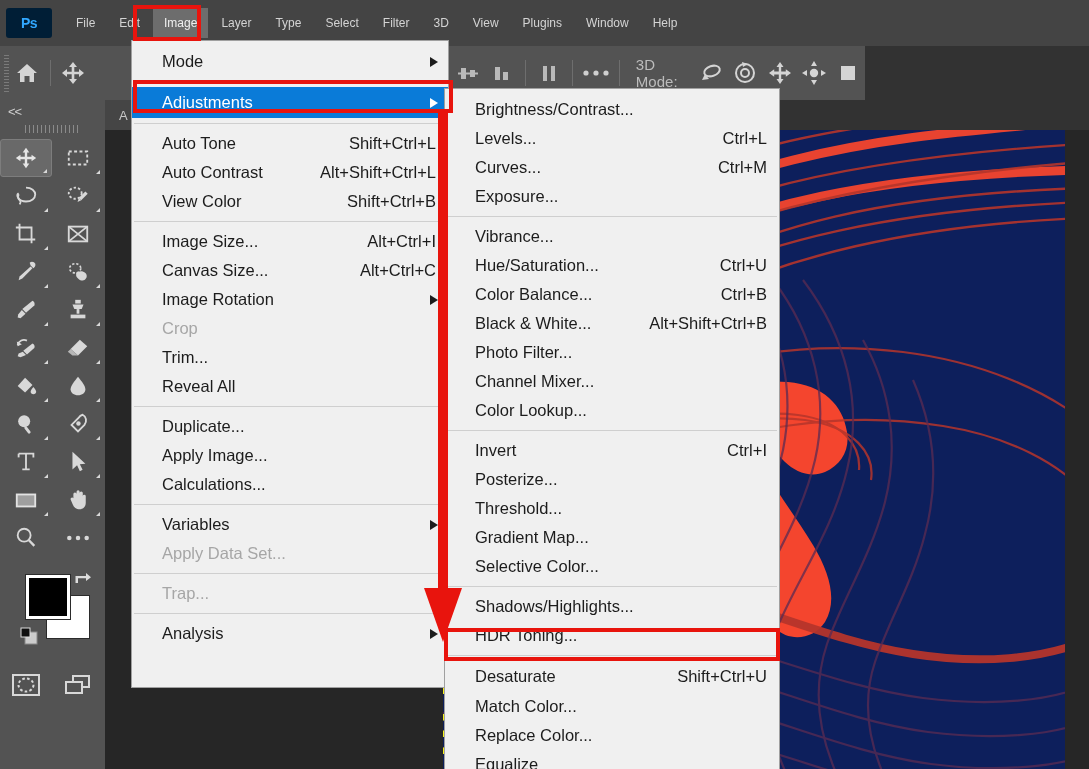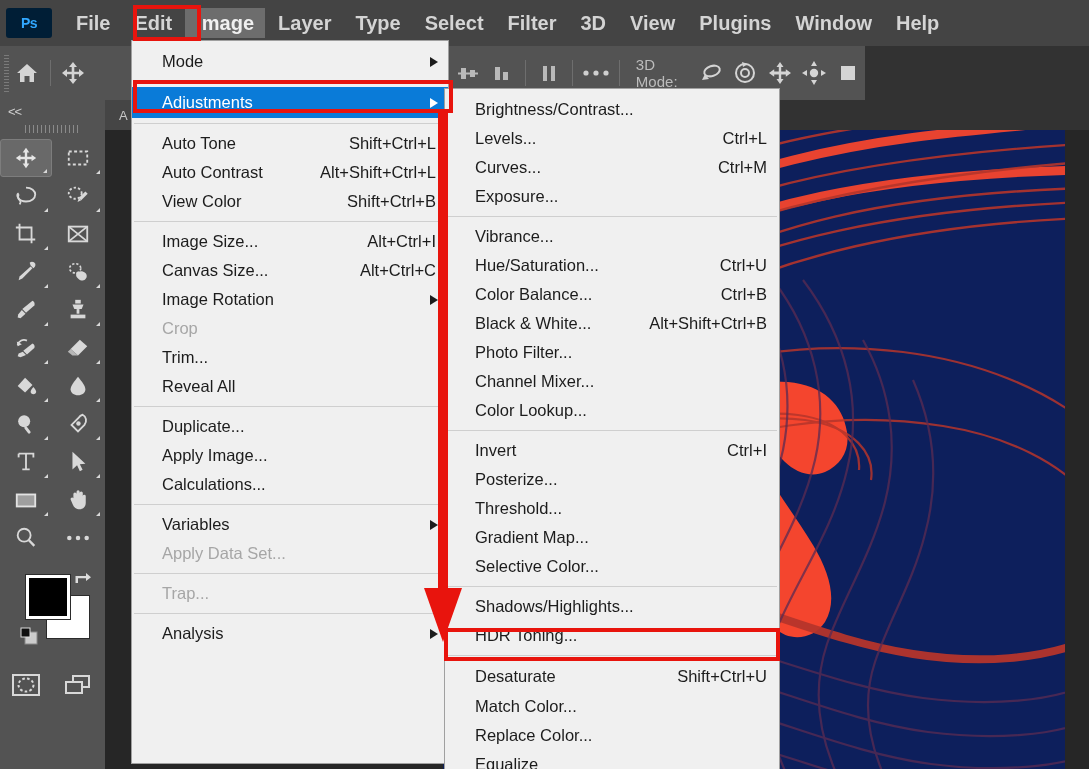--- a/index.html
+++ b/index.html
@@ -13,24 +13,23 @@
     position:absolute; left:0; top:0; width:1089px; height:46px;
     background:#444444; display:flex; align-items:center;
   }
   #ps-logo {
     width:46px; height:30px; margin-left:6px; margin-right:12px;
     background:#001e36; border-radius:3px; color:#31a8ff;
     font-size:14px; font-weight:bold; font-family:"Liberation Sans", sans-serif;
     display:flex; align-items:center; justify-content:center; letter-spacing:-0.5px;
   }
   .menu-item {
-    color:#d4d4d4; font-size:20px; padding:4px 11px; margin:0 1px;
+    color:#d4d4d4; font-size:12px; padding:4px 11px; margin:0 1px;
     font-family:"Liberation Sans", sans-serif; white-space:nowrap;
     line-height:22px;
-    font-weight:bold;
   }
   .menu-item.active { background:#6d6d6d; color:#f0f0f0; }
 
   
   #optionsbar {
     position:absolute; left:0; top:46px; width:865px; height:54px;
     background:#535353; display:flex; align-items:center;
   }
   .opt-grip { width:10px; height:40px; margin-left:2px;
     background:repeating-linear-gradient(to bottom,#7a7a7a 0 1px,transparent 1px 3px);
@@ -85,21 +84,21 @@
   }
   #artboard svg { position:absolute; left:0; top:0; }
   .poster-title {
     position:absolute; color:#f7f41a; font-weight:bold;
     font-family:"Liberation Sans", sans-serif; font-size:58px;
     letter-spacing:1px; line-height:58px;
   }
 
   
   #image-menu {
-    position:absolute; left:131px; top:40px; width:318px; height:724px;
+    position:absolute; left:131px; top:40px; width:318px; height:648px;
     background:#f0f0f0; border:1px solid #a0a0a0;
     font-family:"Liberation Sans", sans-serif;
   }
   #adj-menu {
     position:absolute; left:444px; top:88px; width:336px; height:741px;
     background:#f0f0f0; border:1px solid #a0a0a0;
     font-family:"Liberation Sans", sans-serif;
   }
   .mrow { position:relative; height:29px; display:flex; align-items:center;
           color:#1c1c1c; font-size:16.5px; }

